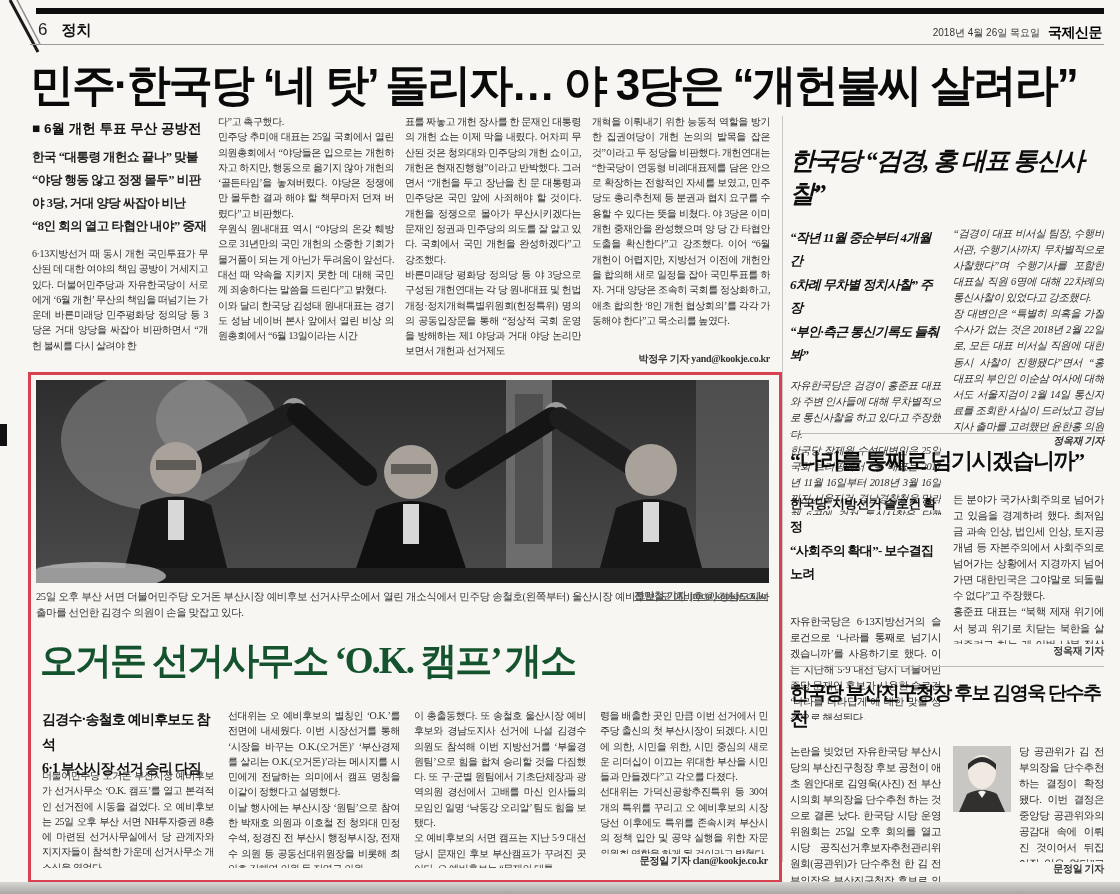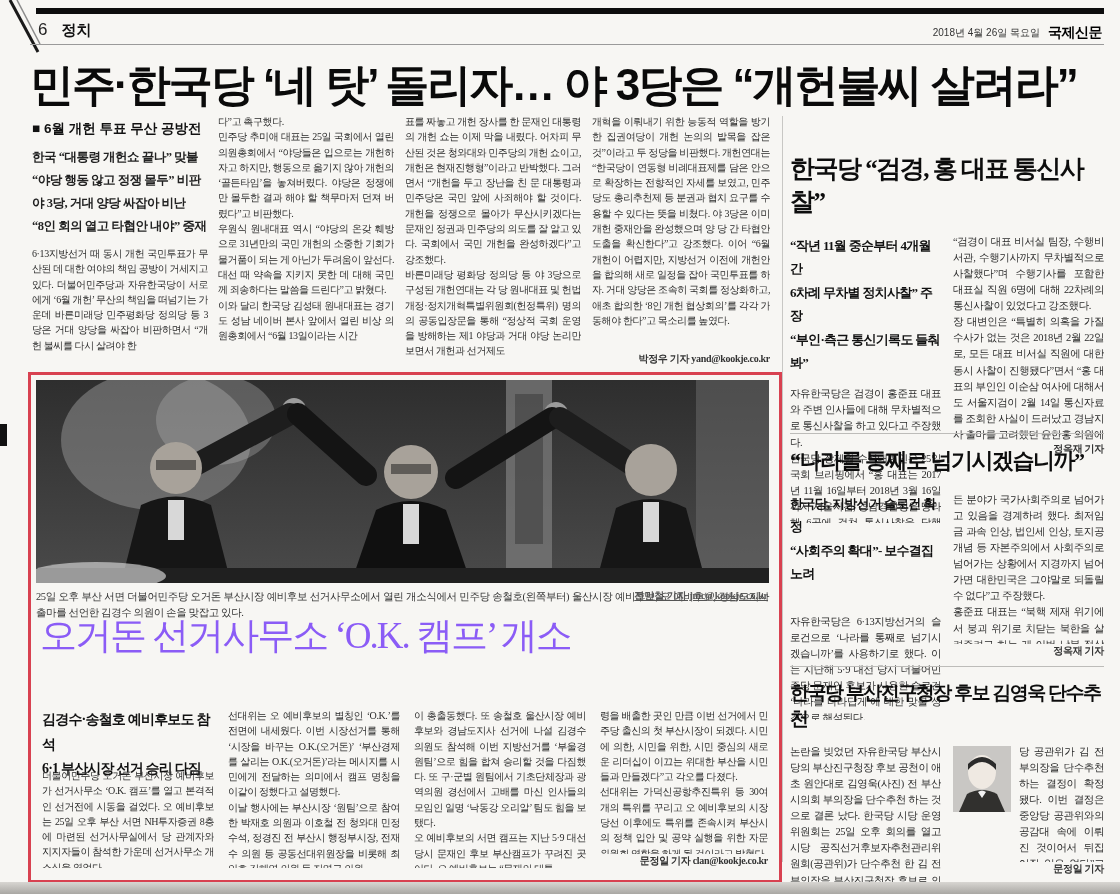--- a/index.html
+++ b/index.html
@@ -29,21 +29,21 @@
   .lead-c3{left:405px;top:114px;width:176px;height:254px;}
   .lead-c4{left:592px;top:114px;width:178px;height:238px;}
   .reporter{font-size:10px;font-weight:bold;text-align:right;color:#333;letter-spacing:-0.3px;}
   .lead-rep{left:592px;top:352px;width:178px;}
   
   .red-box{left:28px;top:372px;width:748px;height:505px;border:3px solid #d84150;background:transparent;}
   .photo{left:36px;top:380px;width:733px;height:203px;background:#3a3a3a;}
   .caption{left:36px;top:589px;width:733px;font-size:10.5px;line-height:1.5;color:#333;
     text-align:justify;letter-spacing:-0.4px;}
   .caption-credit{right:352px;top:589px;font-size:10px;color:#555;font-weight:bold;text-decoration:underline;}
-  .ok-headline{left:40px;top:611px;width:730px;font-size:37px;font-weight:400;letter-spacing:-2px;color:#8b5cf6;}
+  .ok-headline{left:40px;top:636px;width:730px;font-size:37px;font-weight:700;letter-spacing:-2px;color:#14532d;}
   .ok-subhead{left:42px;top:708px;width:176px;font-size:14px;font-weight:bold;line-height:1.75;letter-spacing:-0.8px;color:#111;}
   .ok-c1{left:42px;top:768px;width:172px;height:100px;}
   .ok-c2{left:228px;top:708px;width:172px;height:160px;}
   .ok-c3{left:414px;top:708px;width:172px;height:160px;}
   .ok-c4{left:600px;top:708px;width:168px;height:146px;}
   .ok-rep{left:600px;top:854px;width:168px;}
   
   .vdivider{left:782px;top:116px;width:1px;height:746px;background:#c8c7c4;}
   .r-art{left:790px;width:314px;}
   .r-headline{font-size:25px;font-weight:bold;letter-spacing:-1.5px;color:#0d0d0d;}
@@ -147,21 +147,21 @@
   <div class="abs body-text ok-c2">선대위는 오 예비후보의 별칭인 ‘O.K.’를 전면에 내세웠다. 이번 시장선거를 통해 ‘시장을 바꾸는 O.K.(오거돈)’ ‘부산경제를 살리는 O.K.(오거돈)’라는 메시지를 시민에게 전달하는 의미에서 캠프 명칭을 이같이 정했다고 설명했다.
 이날 행사에는 부산시장 ‘원팀’으로 참여한 박재호 의원과 이호철 전 청와대 민정수석, 정경진 전 부산시 행정부시장, 전재수 의원 등 공동선대위원장을 비롯해 최인호 김해영 의원 등 지역구 의원</div>
   <div class="abs body-text ok-c3">이 총출동했다. 또 송철호 울산시장 예비후보와 경남도지사 선거에 나설 김경수 의원도 참석해 이번 지방선거를 ‘부울경 원팀’으로 힘을 합쳐 승리할 것을 다짐했다. 또 구·군별 원팀에서 기초단체장과 광역의원 경선에서 고배를 마신 인사들의 모임인 일명 ‘낙동강 오리알’ 팀도 힘을 보탰다.
 오 예비후보의 서면 캠프는 지난 5·9 대선 당시 문재인 후보 부산캠프가 꾸려진 곳이다. 오 예비후보는 “문재인 대통</div>
   <div class="abs body-text ok-c4">령을 배출한 곳인 만큼 이번 선거에서 민주당 출신의 첫 부산시장이 되겠다. 시민에 의한, 시민을 위한, 시민 중심의 새로운 리더십이 이끄는 위대한 부산을 시민들과 만들겠다”고 각오를 다졌다.
 선대위는 가덕신공항추진특위 등 30여 개의 특위를 꾸리고 오 예비후보의 시장 당선 이후에도 특위를 존속시켜 부산시의 정책 입안 및 공약 실행을 위한 자문위원회 역할을 하게 될 것이라고 밝혔다.</div>
   <div class="abs reporter ok-rep">문정일 기자 clan@kookje.co.kr</div>
 
   <div class="abs vdivider"></div>
 
-  <div class="abs r-art" style="top:152px;">
+  <div class="abs r-art" style="top:144px;font-style:italic;">
     <div class="r-headline">한국당 “검경, 홍 대표 통신사찰”</div>
     <div style="display:flex;gap:12px;margin-top:16px;">
       <div style="width:151px;">
         <div class="r-sub">
           <div>“작년 11월 중순부터 4개월간</div>
           <div>6차례 무차별 정치사찰” 주장</div>
           <div>“부인·측근 통신기록도 들춰봐”</div>
         </div>
         <div class="body-text r-body" style="height:137px;margin-top:12px;">자유한국당은 검경이 홍준표 대표와 주변 인사들에 대해 무차별적으로 통신사찰을 하고 있다고 주장했다.
 한국당 장제원 수석대변인은 25일 국회 브리핑에서 “홍 대표는 2017년 11월 16일부터 2018년 3월 16일까지 서울지검, 경남경찰청을 망라해 6곳에 걸쳐 통신사찰을 당했다”고 주장했다.

